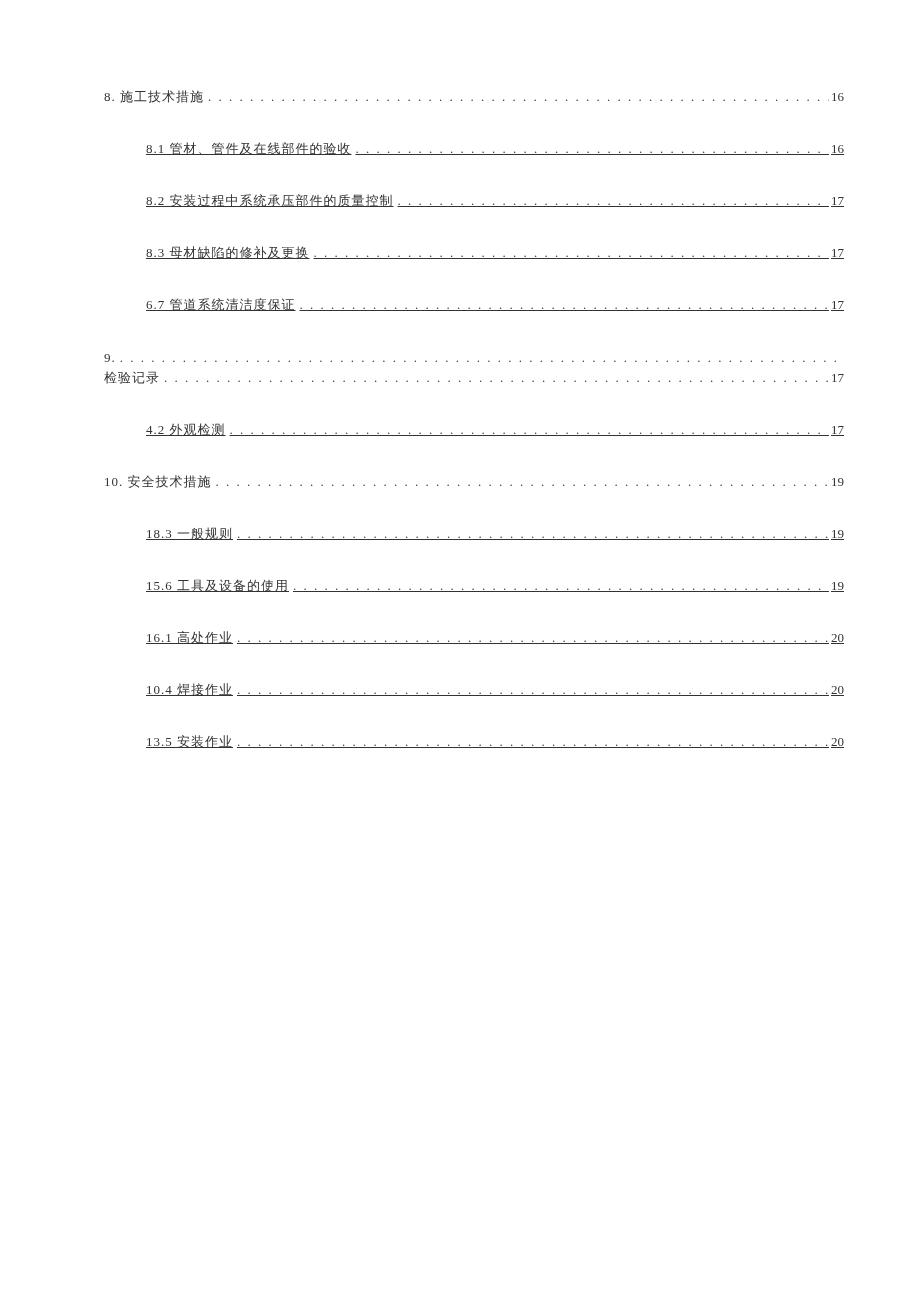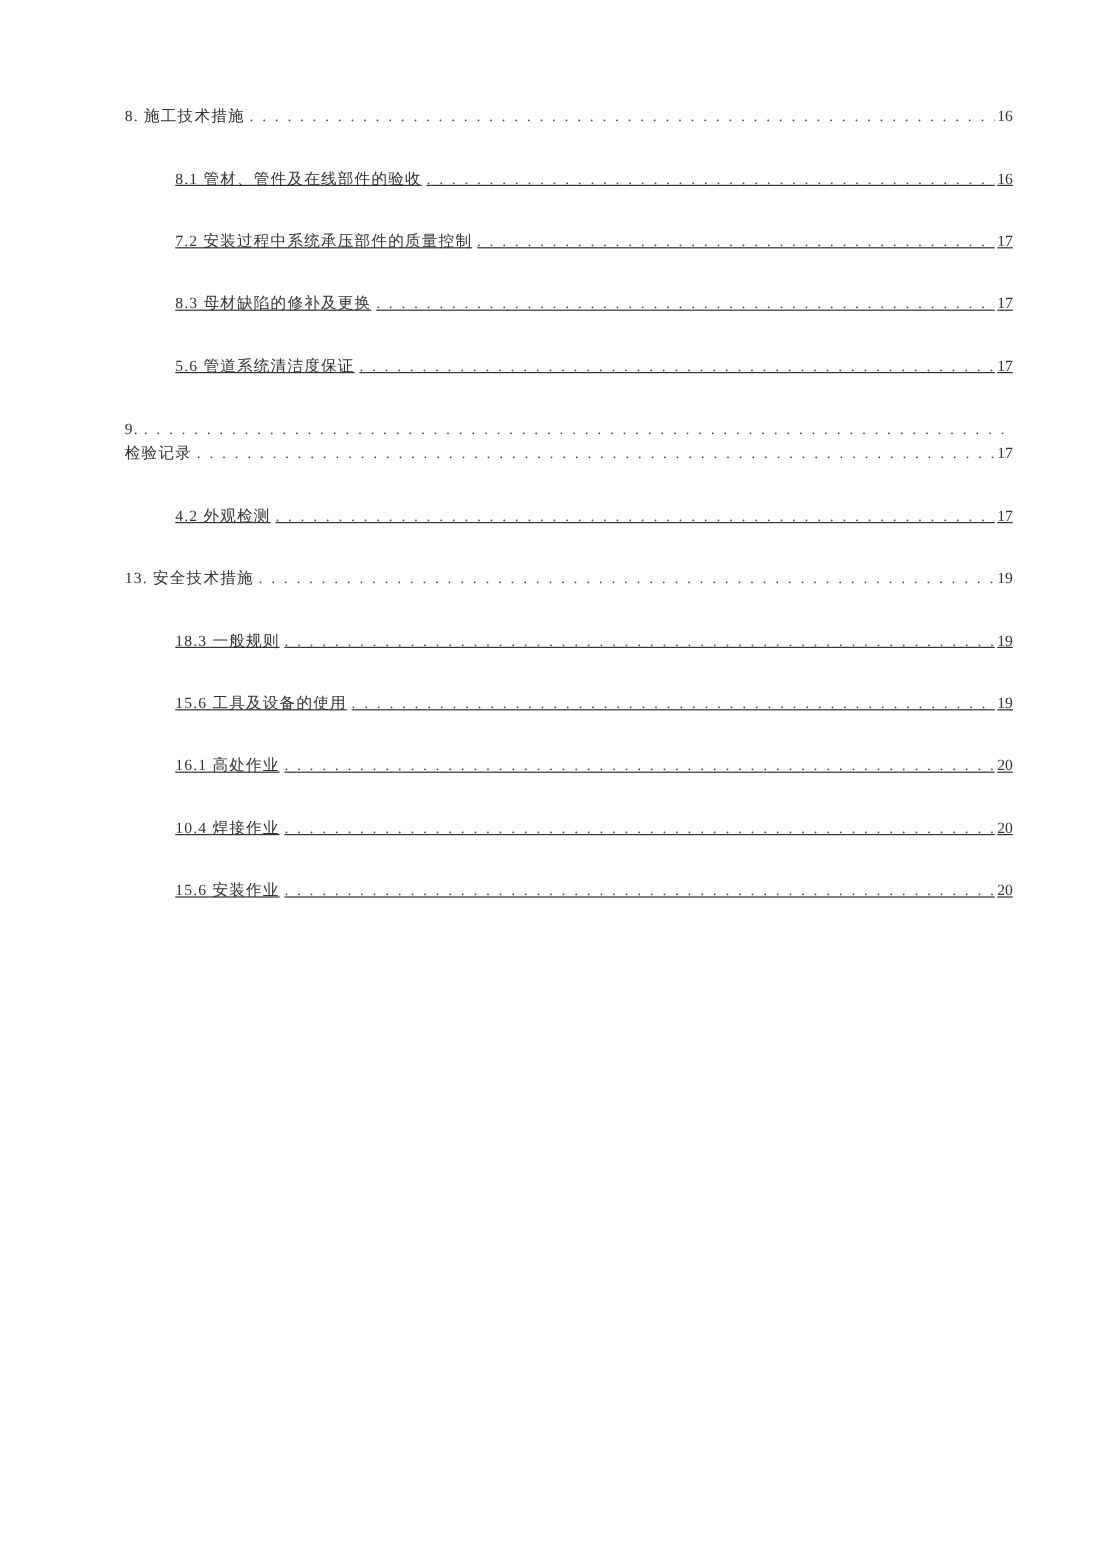--- a/index.html
+++ b/index.html
@@ -71,33 +71,33 @@
     <span class="toc-page">16</span>
   </div>
 
   <div class="toc-entry level-2">
     <span class="toc-label">8.1 管材、管件及在线部件的验收</span>
     <span class="toc-dots"></span>
     <span class="toc-page">16</span>
   </div>
 
   <div class="toc-entry level-2">
-    <span class="toc-label">7.2 安装过程中系统承压部件的质量控制</span>
+    <span class="toc-label">8.2 安装过程中系统承压部件的质量控制</span>
     <span class="toc-dots"></span>
     <span class="toc-page">17</span>
   </div>
 
   <div class="toc-entry level-2">
     <span class="toc-label">8.3 母材缺陷的修补及更换</span>
     <span class="toc-dots"></span>
     <span class="toc-page">17</span>
   </div>
 
   <div class="toc-entry level-2">
-    <span class="toc-label">5.6 管道系统清洁度保证</span>
+    <span class="toc-label">6.7 管道系统清洁度保证</span>
     <span class="toc-dots"></span>
     <span class="toc-page">17</span>
   </div>
 
   <div class="toc-multiline">
     <div class="toc-multiline-row">
       <span class="toc-label">9.</span>
       <span class="toc-dots"></span>
     </div>
     <div class="toc-multiline-row">
@@ -108,21 +108,21 @@
   </div>
 
   <div class="toc-entry level-2">
     <span class="toc-label">4.2 外观检测</span>
     <span class="toc-dots"></span>
     <span class="toc-page">17</span>
   </div>
 
 
   <div class="toc-entry level-1">
-    <span class="toc-label">13. 安全技术措施</span>
+    <span class="toc-label">10. 安全技术措施</span>
     <span class="toc-dots"></span>
     <span class="toc-page">19</span>
   </div>
 
   <div class="toc-entry level-2">
     <span class="toc-label">18.3 一般规则</span>
     <span class="toc-dots"></span>
     <span class="toc-page">19</span>
   </div>
 
@@ -138,18 +138,18 @@
     <span class="toc-page">20</span>
   </div>
 
   <div class="toc-entry level-2">
     <span class="toc-label">10.4 焊接作业</span>
     <span class="toc-dots"></span>
     <span class="toc-page">20</span>
   </div>
 
   <div class="toc-entry level-2">
-    <span class="toc-label">15.6 安装作业</span>
+    <span class="toc-label">13.5 安装作业</span>
     <span class="toc-dots"></span>
     <span class="toc-page">20</span>
   </div>
 
 </div>
 
 </body></html>

